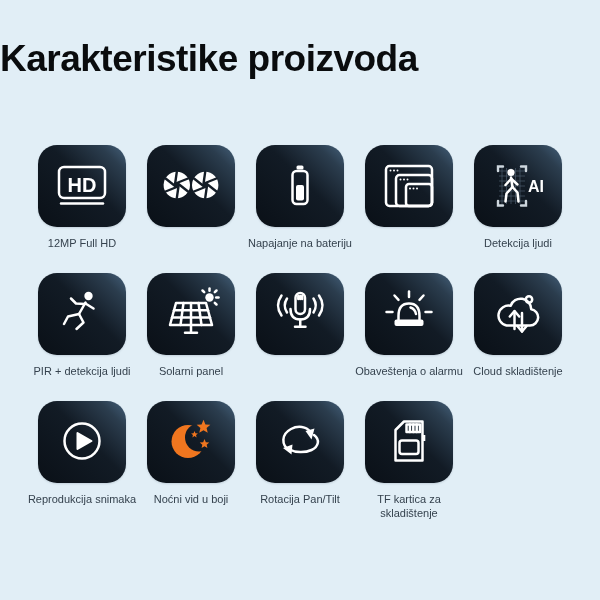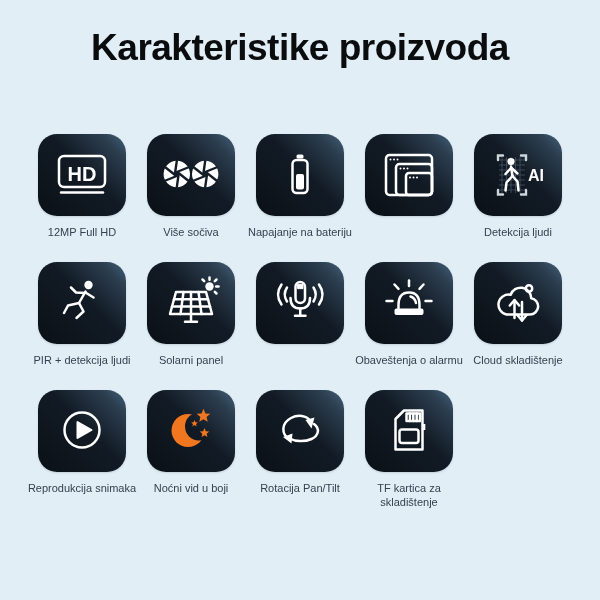--- a/index.html
+++ b/index.html
@@ -3,22 +3,22 @@
 <meta charset="utf-8">
 <style>
   html,body{margin:0;padding:0;}
   body{
     width:600px;height:600px;overflow:hidden;
     background:#e1eef6;
     font-family:"Liberation Sans", sans-serif;
     -webkit-font-smoothing:antialiased;
   }
   .title{
-    margin:0;padding-top:27px;
-    text-align:center;
+    margin:0;padding-top:38px;
+    text-align:left;
     font-size:37px;font-weight:800;line-height:1.15;
     color:#0a0c0e;letter-spacing:-0.5px;
   }
   .grid{
     margin-top:64px;
     display:grid;
     grid-template-columns:repeat(5,88px);
     column-gap:21px;row-gap:23px;
     justify-content:center;
   }
@@ -79,21 +79,20 @@
             <line x1="44.2" y1="25" x2="55.4" y2="20.5" transform="rotate(60 44.2 27)"></line>
             <line x1="44.2" y1="25" x2="55.4" y2="20.5" transform="rotate(120 44.2 27)"></line>
             <line x1="44.2" y1="25" x2="55.4" y2="20.5" transform="rotate(180 44.2 27)"></line>
             <line x1="44.2" y1="25" x2="55.4" y2="20.5" transform="rotate(240 44.2 27)"></line>
             <line x1="44.2" y1="25" x2="55.4" y2="20.5" transform="rotate(300 44.2 27)"></line>
           </g>
           <circle cx="44.2" cy="27" r="2.3" fill="#141d27"></circle>
         </g>
       </svg>
     </div>
-    <div class="label">Više sočiva</div>
   </div>
 
   <div class="cell">
     <div class="tile">
       <svg width="60" height="56" viewBox="0 0 60 56">
         <rect class="ic" x="22.5" y="13" width="15" height="33" rx="4"></rect>
         <rect x="26.5" y="7.5" width="7" height="4" rx="1.5" fill="#fff"></rect>
         <rect x="26" y="27" width="8" height="15.5" rx="2" fill="#fff"></rect>
       </svg>
     </div>

